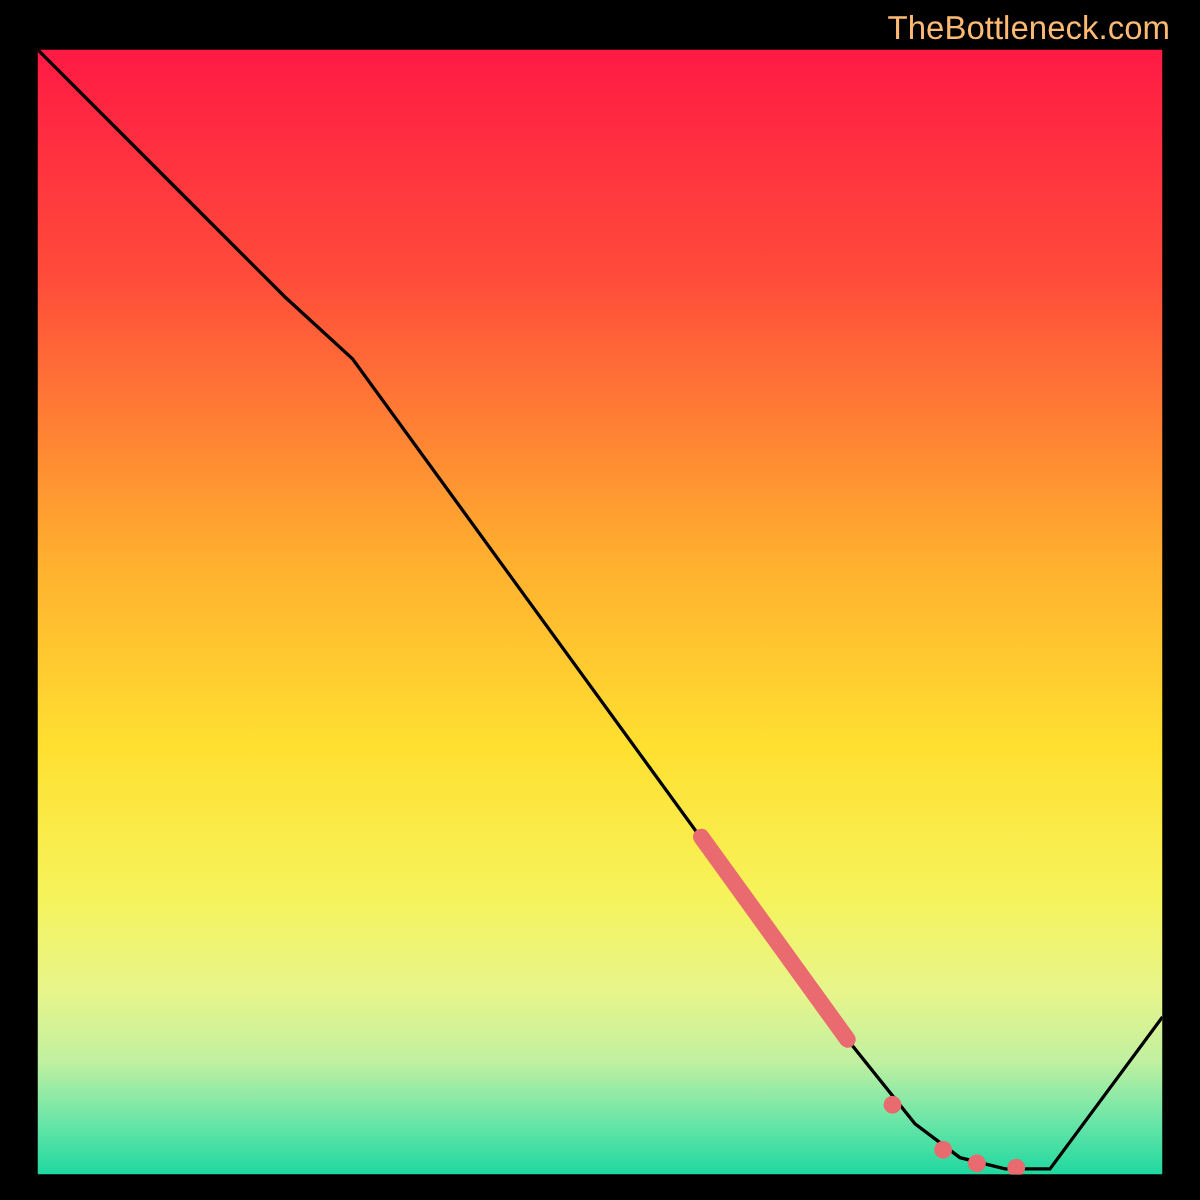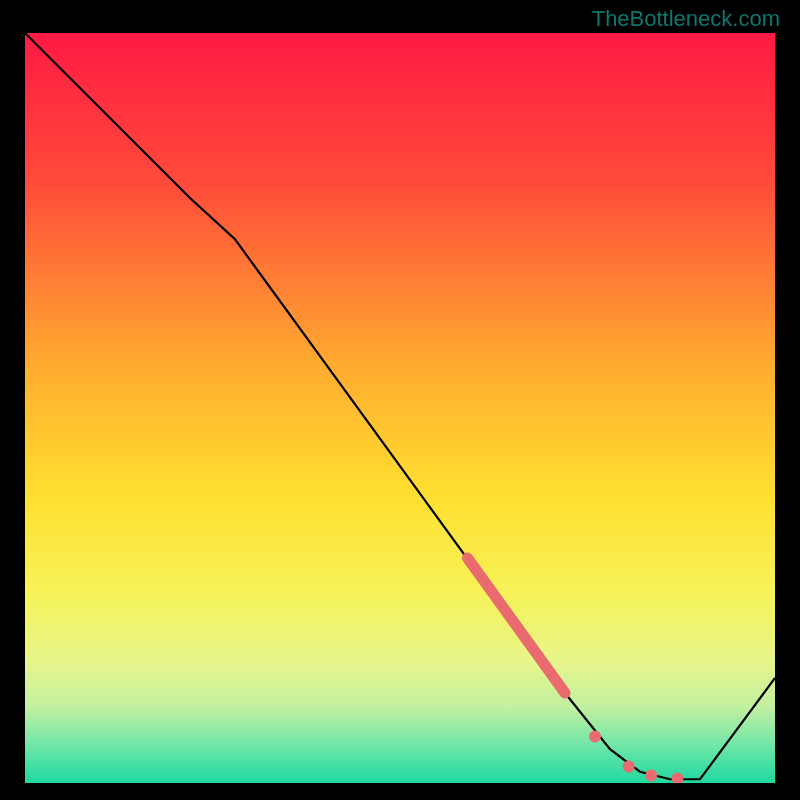--- a/index.html
+++ b/index.html
@@ -14,21 +14,21 @@
   .outer {
     width: 800px;
     height: 800px;
     background: #000;
     position: relative;
   }
   .watermark {
     position: absolute;
     top: 6px;
     right: 20px;
-    color: #0f766e;
+    color: #fdba74;
     font-size: 22px;
     font-family: Arial, sans-serif;
     z-index: 10;
   }
   .plot {
     position: absolute;
     left: 25px;
     top: 33px;
     width: 750px;
     height: 750px;

